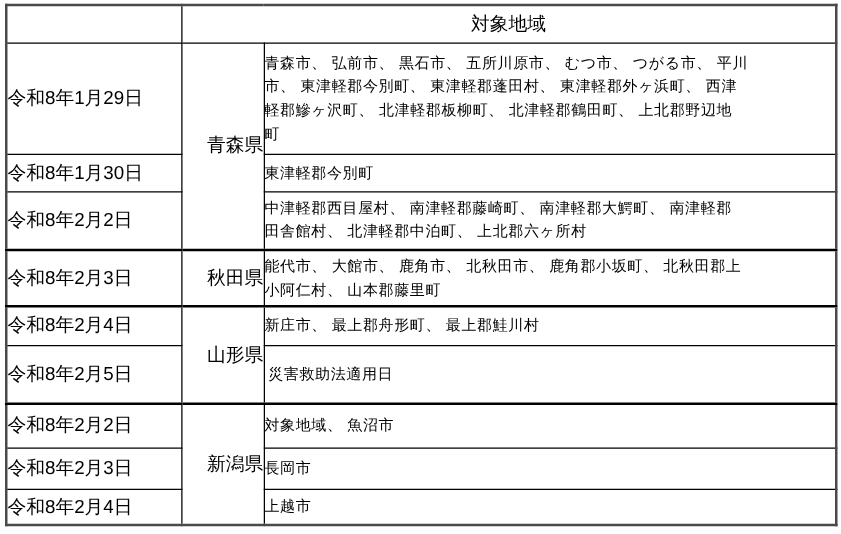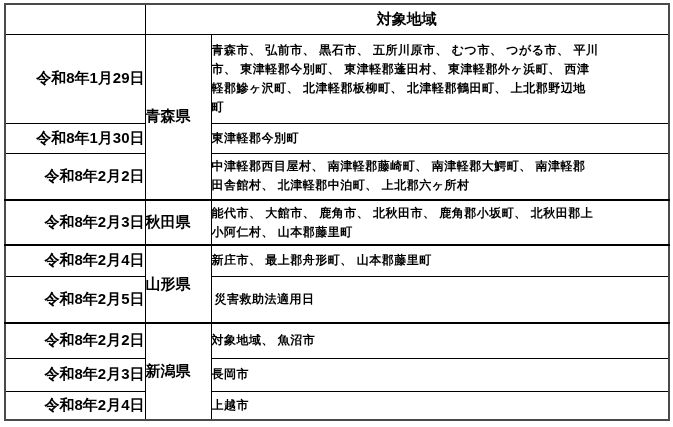--- a/index.html
+++ b/index.html
@@ -22,21 +22,21 @@
     left: 4px;
     top: 3px;
     width: 664px;
     border-collapse: collapse;
     table-layout: fixed;
     border: 2px solid #4a4a4a;
   }
   table.relief td {
     border: 1px solid #000000;
     color: #000000;
-    font-weight: bold;
+    font-weight: normal;
     vertical-align: middle;
     overflow: hidden;
     padding: 0;
   }
   
   col.c-date { width: 140px; }
   col.c-pref { width: 66px; }
   col.c-area { width: 458px; }
   
   tr.h-hd  { height: 30px; }
@@ -49,25 +49,25 @@
   tr.h-r7  { height: 35px; }
   tr.h-r8  { height: 33px; }
   tr.h-r9  { height: 29px; }
   
   tr.grp td { border-top-width: 2px; }
   td.hdr {
     text-align: center;
     font-size: 15px;
   }
   td.date {
-    text-align: right;
+    text-align: left;
     font-size: 15px;
   }
   td.pref {
-    text-align: left;
+    text-align: right;
     font-size: 15px;
     margin-top: 41px;
   }
   td.area {
     text-align: left;
     font-size: 12px;
     line-height: 19px;
     letter-spacing: 0.5px;
     padding: 3px 3px 3px 5px;
     white-space: pre-line;
@@ -113,21 +113,21 @@
       <tr class="h-r4 grp">
         <td class="date">令和8年2月3日</td>
         <td class="pref">秋田県</td>
         <td class="area">能代市、 大館市、 鹿角市、 北秋田市、 鹿角郡小坂町、 北秋田郡上
 小阿仁村、 山本郡藤里町</td>
       </tr>
 
       <tr class="h-r5 grp">
         <td class="date">令和8年2月4日</td>
         <td class="pref" rowspan="2">山形県</td>
-        <td class="area">新庄市、 最上郡舟形町、 山本郡藤里町</td>
+        <td class="area">新庄市、 最上郡舟形町、 最上郡鮭川村</td>
       </tr>
       <tr class="h-r6">
         <td class="date">令和8年2月5日</td>
         <td class="area centered">災害救助法適用日</td>
       </tr>
 
       <tr class="h-r7 grp">
         <td class="date">令和8年2月2日</td>
         <td class="pref" rowspan="3">新潟県</td>
         <td class="area">対象地域、 魚沼市</td>

